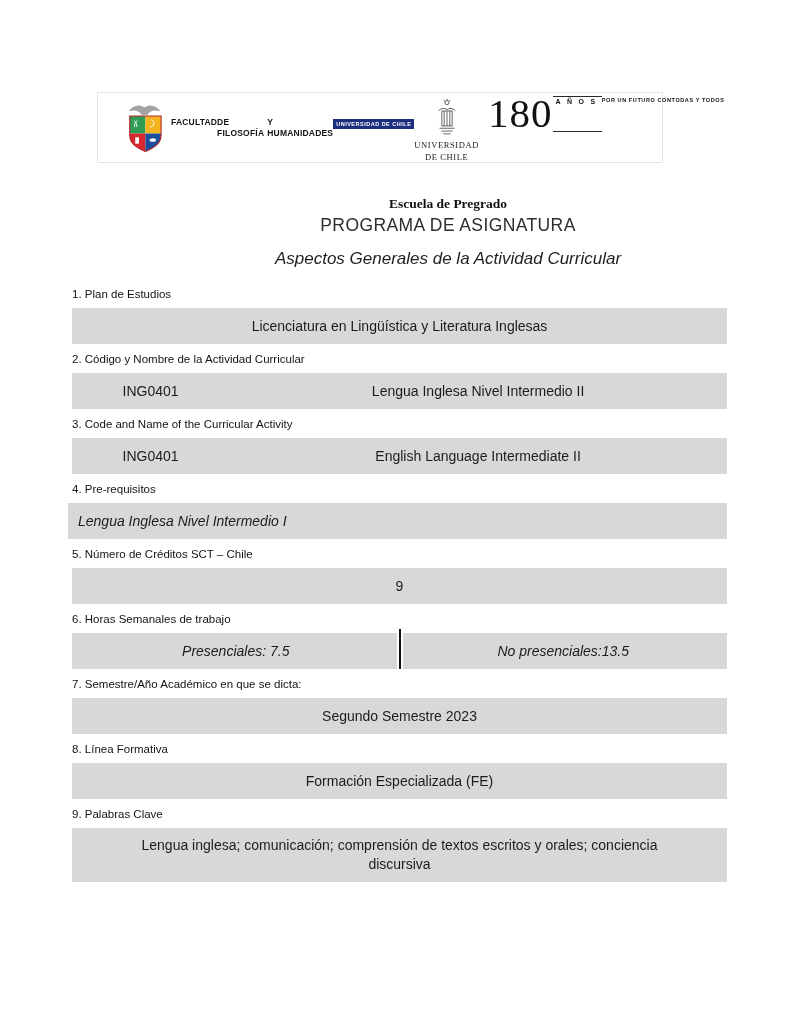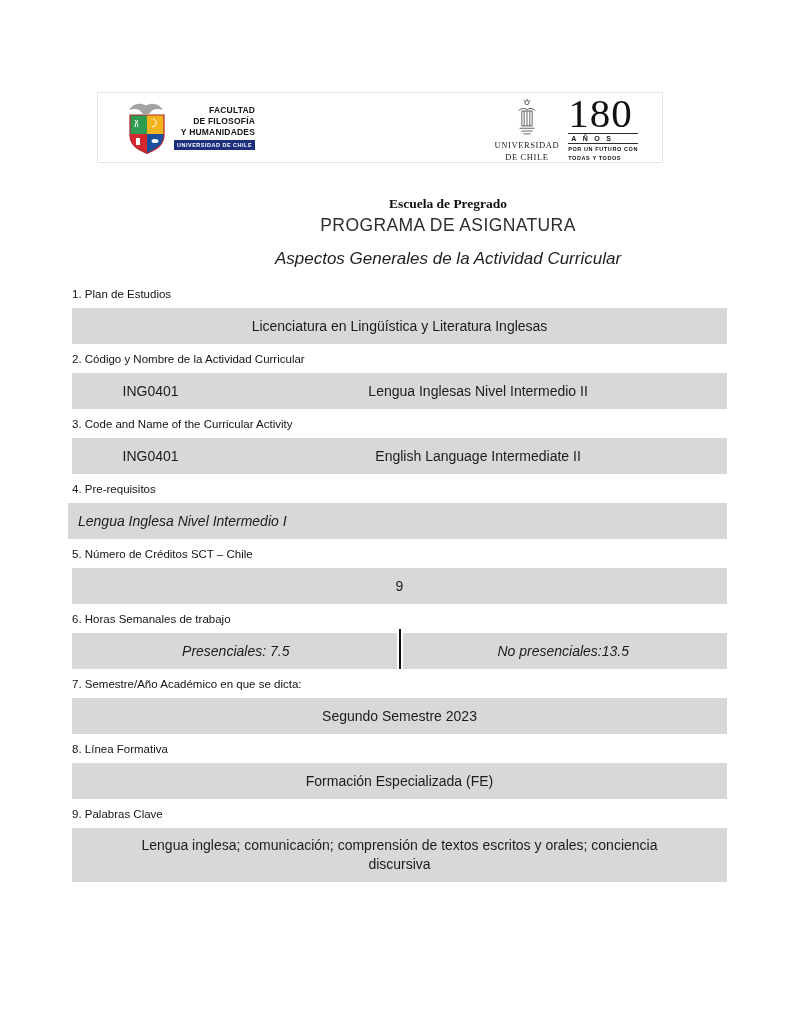--- a/index.html
+++ b/index.html
@@ -10,33 +10,33 @@
 
   
   .header-strip {
     position:absolute; left:97px; top:92px; width:566px; height:71px;
     border:1px solid #e3e3e3; background:#ffffff; box-sizing:border-box;
     display:flex; align-items:center; justify-content:space-between;
     padding:0 24px 0 28px;
   }
   .fac-logo { display:flex; align-items:center; gap:8px; }
   .crest-svg { display:block; }
-  .fac-lines { display:flex; flex-direction:column;align-items:flex-end; }
+  .fac-lines { display:flex; flex-direction:row; }
   .fac-line { font-size:8.5px; font-weight:bold; line-height:11px; letter-spacing:0.2px; color:#151515; }
   .fac-banner {
     margin-top:2px; background:#1b2f7e; color:#ffffff; font-size:5.5px; font-weight:bold;
     letter-spacing:0.5px; padding:2px 3px; display:inline-block; white-space:nowrap; align-self:flex-start;
   }
   .uni-logo { display:flex; align-items:flex-start; gap:9px; }
   .uni-left { display:flex; flex-direction:column; align-items:center; padding-top:5px; }
   .uni-name {
     font-family:"Liberation Serif", serif; font-size:8.5px; letter-spacing:0.6px;
     color:#222; line-height:10px; text-align:center; margin-top:2px; white-space:nowrap;
   }
-  .logo-180 { display:flex; flex-direction:column; padding-top:2px; }
+  .logo-180 { display:flex; flex-direction:row; padding-top:2px; }
   .n180 {
     font-family:"Liberation Serif", serif; font-size:41px; line-height:37px;
     color:#111; letter-spacing:1px;
   }
   .anos {
     border-top:1px solid #2a2a2a; border-bottom:1px solid #2a2a2a;
     font-size:7px; font-weight:bold; letter-spacing:6.5px; color:#111;
     padding:1px 0 1px 3px; margin-top:1px; white-space:nowrap;
   }
   .tagline { font-size:5.5px; font-weight:bold; letter-spacing:0.6px; line-height:7px; color:#111; margin-top:2px; white-space:nowrap; }
@@ -132,21 +132,21 @@
 
     <div class="section">
       <div class="sec-label">1. Plan de Estudios</div>
       <div class="bar">Licenciatura en Lingüística y Literatura Inglesas</div>
     </div>
 
     <div class="section">
       <div class="sec-label">2. Código y Nombre de la Actividad Curricular</div>
       <div class="bar bar-cells">
         <span class="cell-code">ING0401</span>
-        <span class="cell-name">Lengua Inglesas Nivel Intermedio II</span>
+        <span class="cell-name">Lengua Inglesa Nivel Intermedio II</span>
       </div>
     </div>
 
     <div class="section">
       <div class="sec-label">3. Code and Name of the Curricular Activity</div>
       <div class="bar bar-cells">
         <span class="cell-code">ING0401</span>
         <span class="cell-name">English Language Intermediate II</span>
       </div>
     </div>

